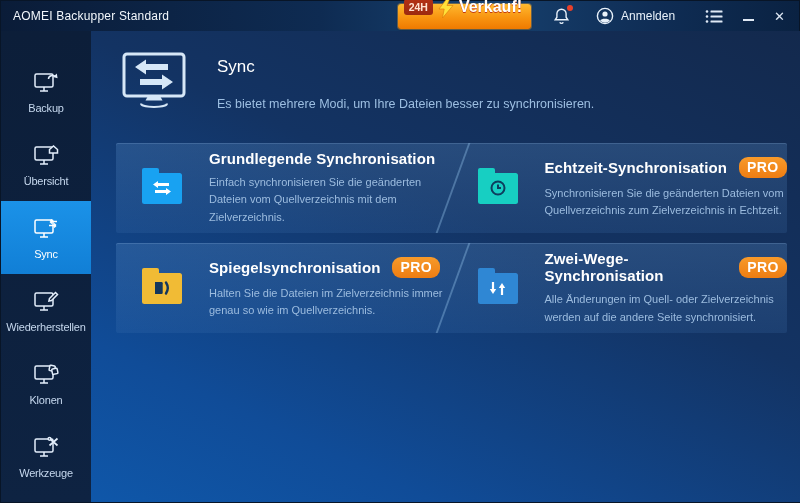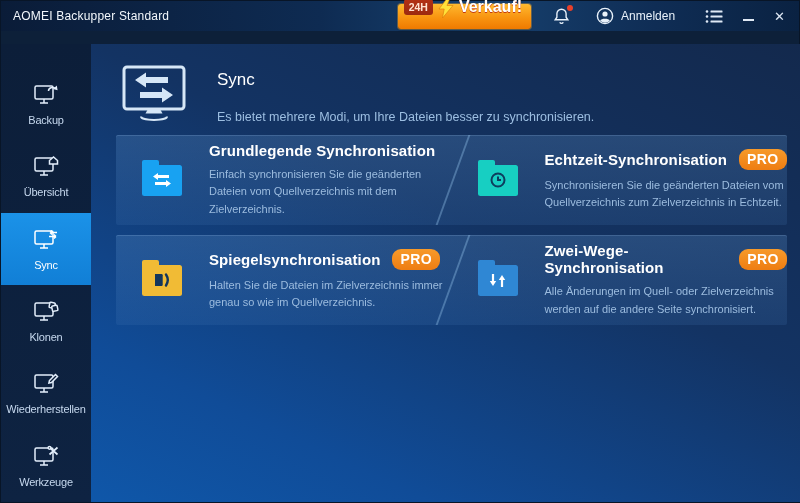--- a/index.html
+++ b/index.html
@@ -7,21 +7,20 @@
   body {
     font-family:"Liberation Sans", sans-serif;
     background:#0d2039;
     color:#fff;
     -webkit-font-smoothing:antialiased;
   }
   .app {
     width:800px; height:503px;
     display:flex; flex-direction:column;
     border:1px solid #081527;
-    gap:13px;
   }
 
   
   .topbar {
     height:30px; flex:0 0 30px;
     display:flex; align-items:center;
     background:linear-gradient(90deg,#0a1c38 0%,#0e2b52 40%,#17416f 60%,#0f2d55 82%,#0a2242 100%);
     padding:0 10px 0 12px;
   }
   .app-title { font-size:12px; color:#f2f7fc; letter-spacing:.2px; }
@@ -84,21 +83,21 @@
     flex:1; position:relative;
     background:linear-gradient(205deg,#13294d 0%,#133363 42%,#104c98 80%,#0f57a9 100%);
     padding:20px 14px 0 25px;
   }
   .main-header { display:flex; align-items:flex-start; }
   .header-icon { width:66px; height:58px; margin-left:5px; flex:0 0 auto; }
   .header-text { margin-left:30px; padding-top:6px; }
   .page-title { font-size:17px; font-weight:normal; color:#ffffff; }
   .page-subtitle { margin-top:20px; font-size:12.5px; color:#9dbfe2; }
 
-  .cards { margin-top:11px; display:flex; flex-direction:column; gap:10px; width:671px; }
+  .cards { margin-top:32px; display:flex; flex-direction:column; gap:10px; width:671px; }
   .card-row {
     position:relative; height:90px; display:flex; border-radius:2px;
     background:linear-gradient(180deg,rgba(105,160,218,.24) 0%,rgba(70,122,184,.18) 100%);
     box-shadow:inset 0 1px 0 rgba(175,212,248,.18);
     overflow:hidden;
   }
   .row-divider {
     position:absolute; left:50%; top:-6px; bottom:-6px; width:2px;
     background:rgba(150,196,236,.38);
     transform:skewX(-20deg);
@@ -225,36 +224,36 @@
           </svg>
         </span>
         <span class="side-label">Sync</span>
       </div>
 
       <div class="side-item">
         <span class="side-icon">
           <svg width="28" height="26" viewBox="0 0 28 26" fill="none" stroke="#e3eefb" stroke-width="1.5">
             <rect x="3" y="4" width="18" height="13" rx="1.5"></rect>
             <path d="M12 17v3.5M8 21h8"></path>
+            <path d="M17.5 9.5l6-6 2 2-6 6-2.6.6z" fill="#0c1e39"></path>
+          </svg>
+        </span>
+        <span class="side-label">Wiederherstellen</span>
+      </div>
+
+      <div class="side-item">
+        <span class="side-icon">
+          <svg width="28" height="26" viewBox="0 0 28 26" fill="none" stroke="#e3eefb" stroke-width="1.5">
+            <rect x="3" y="4" width="18" height="13" rx="1.5"></rect>
+            <path d="M12 17v3.5M8 21h8"></path>
             <rect x="17.5" y="3.5" width="5.5" height="5.5" rx="1" transform="rotate(12 20 6)" fill="#0c1e39"></rect>
             <rect x="20" y="6.5" width="5.5" height="5.5" rx="1" transform="rotate(-12 23 9)" fill="#0c1e39"></rect>
           </svg>
         </span>
         <span class="side-label">Klonen</span>
-      </div>
-
-      <div class="side-item">
-        <span class="side-icon">
-          <svg width="28" height="26" viewBox="0 0 28 26" fill="none" stroke="#e3eefb" stroke-width="1.5">
-            <rect x="3" y="4" width="18" height="13" rx="1.5"></rect>
-            <path d="M12 17v3.5M8 21h8"></path>
-            <path d="M17.5 9.5l6-6 2 2-6 6-2.6.6z" fill="#0c1e39"></path>
-          </svg>
-        </span>
-        <span class="side-label">Wiederherstellen</span>
       </div>
 
       <div class="side-item">
         <span class="side-icon">
           <svg width="28" height="26" viewBox="0 0 28 26" fill="none" stroke="#e3eefb" stroke-width="1.5">
             <rect x="3" y="4" width="18" height="13" rx="1.5"></rect>
             <path d="M12 17v3.5M8 21h8"></path>
             <path d="M17.5 10.5l8-7M25.5 10.5l-8-7" stroke-width="1.7"></path>
             <circle cx="17.5" cy="3.8" r="1.4" fill="#0c1e39"></circle>
           </svg>

